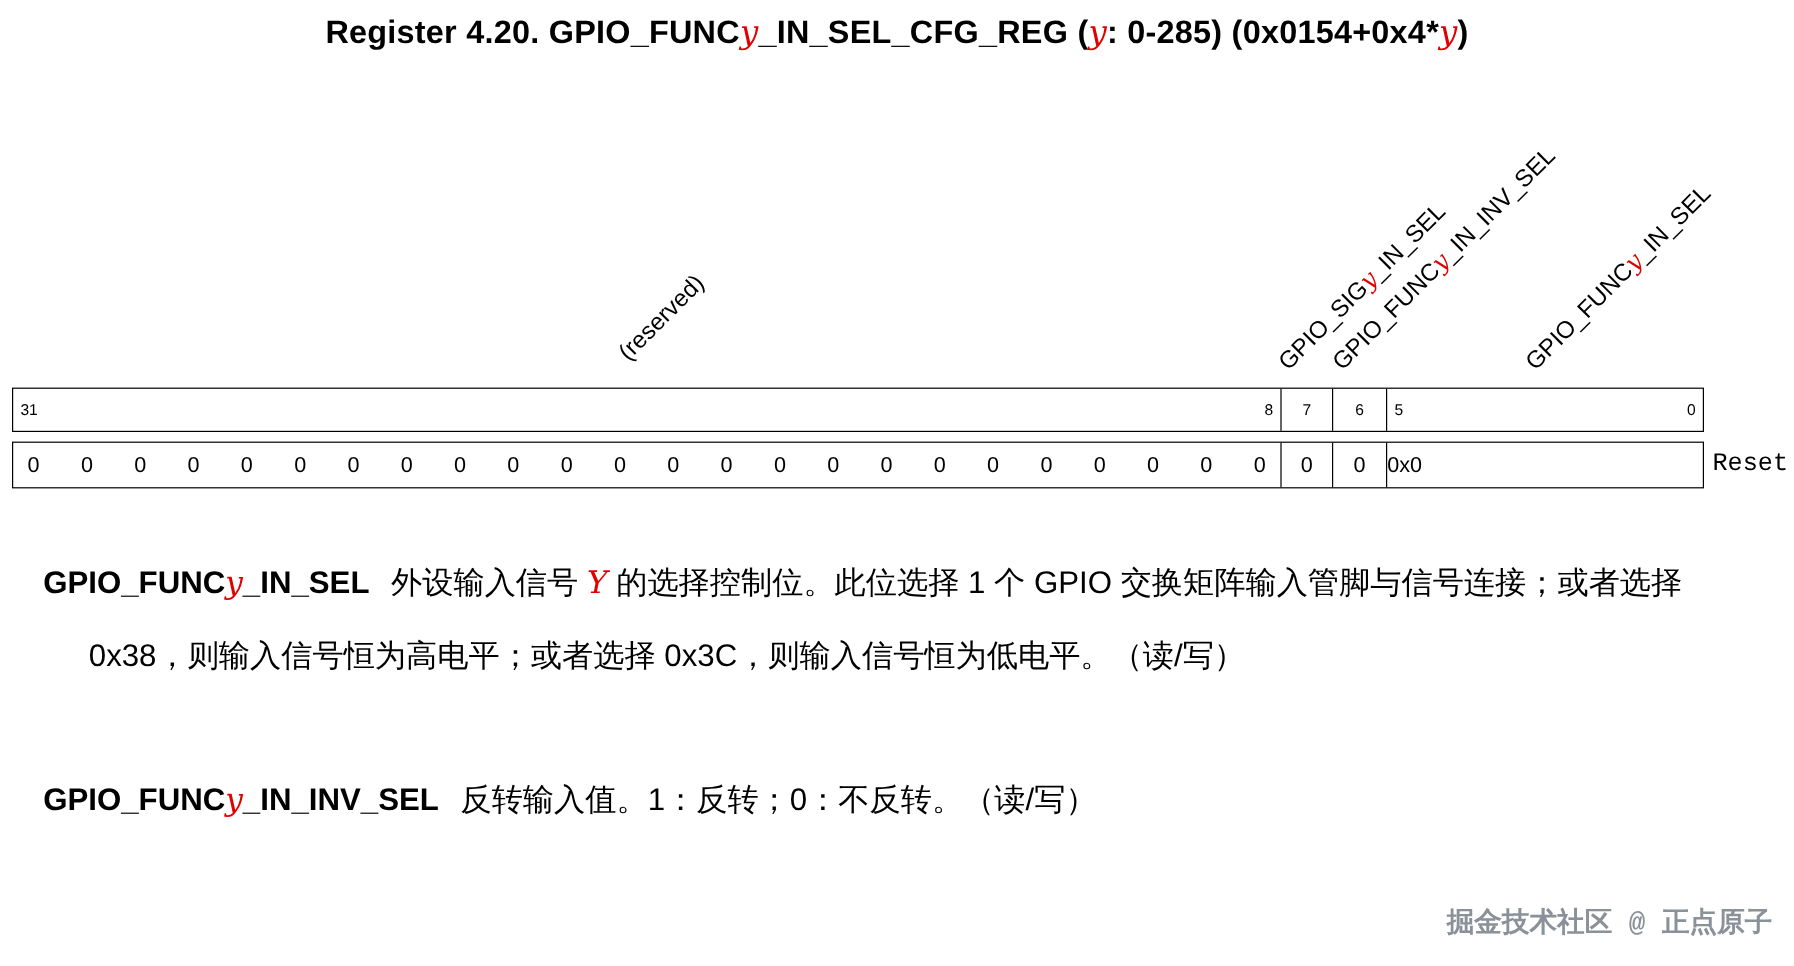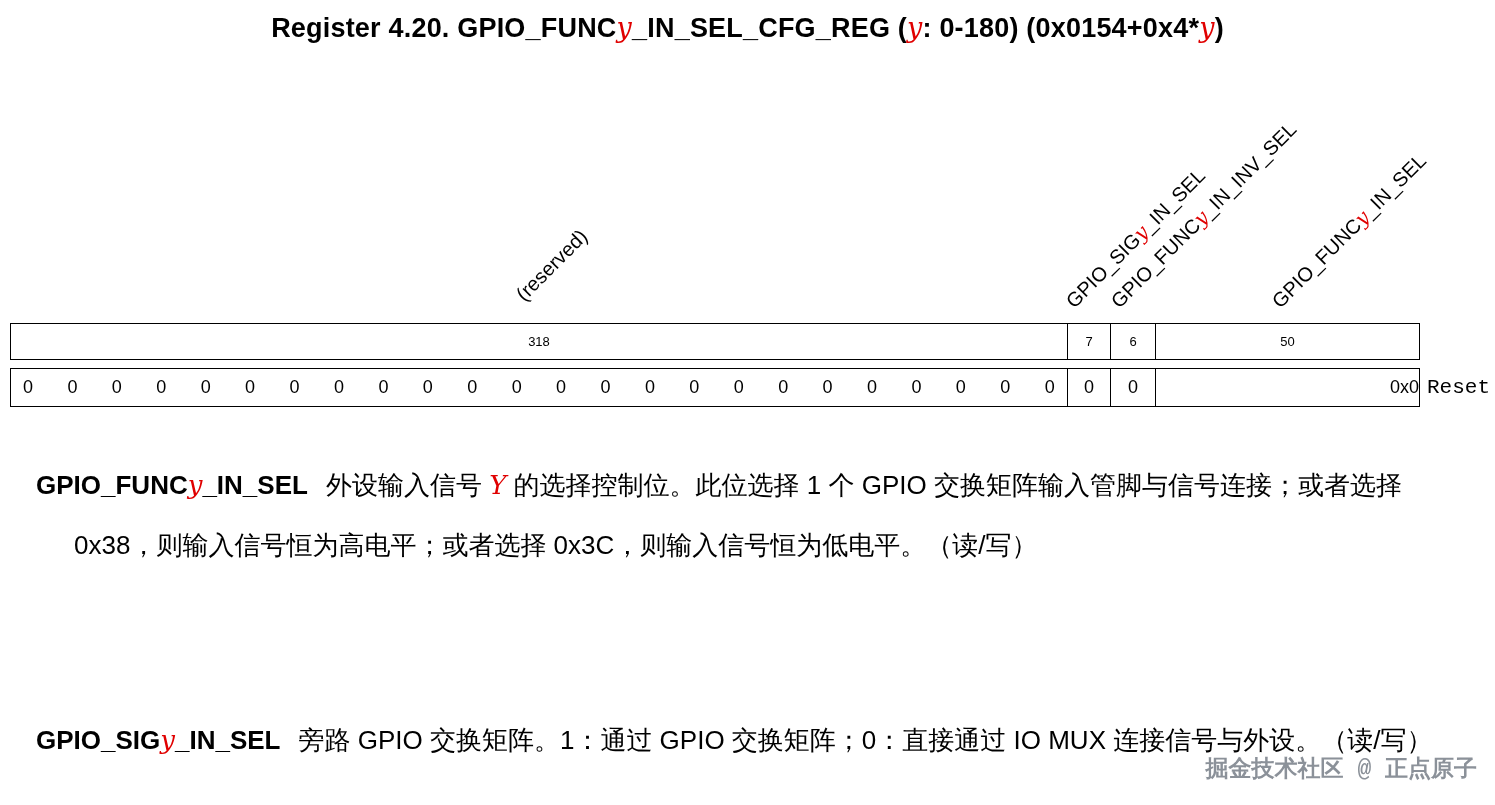--- a/index.html
+++ b/index.html
@@ -64,24 +64,24 @@
     display: flex;
     align-items: center;
     height: 100%;
   }
   .cell + .cell { border-left: 1px solid #000; }
   .cell-a { width: 1056px; }
   .cell-b { width: 43px; justify-content: center; }
   .cell-c { width: 45px; justify-content: center; }
   .cell-d { flex: 1; }
   .bitrow .cell { font-size: 13px; }
-  .bitrow .cell-a, .bitrow .cell-d { justify-content: center; padding: 0 6px; }
+  .bitrow .cell-a, .bitrow .cell-d { justify-content: space-between; padding: 0 6px; }
   .resetrow .cell { font-size: 18px; }
   .resetrow .cell-a { justify-content: space-between; padding: 0 12px; }
-  .resetrow .cell-d { justify-content: flex-end; }
+  .resetrow .cell-d { justify-content: flex-start; }
   .reset-label {
     position: absolute;
     left: 1427px;
     top: 376px;
     font-size: 21px;
     font-family: Liberation Mono, monospace;
   }
 
   
   .desc {
@@ -109,21 +109,21 @@
     font-weight: 600;
     color: #8b9199;
     font-family: Liberation Mono, monospace;
   }
 </style>
 </head>
 <body>
 
 <div class="page">
 
-  <div class="title"><span>Register 4.20. GPIO_FUNC</span><span class="y">y</span><span>_IN_SEL_CFG_REG (</span><span class="y">y</span><span>: 0-180) (0x0154+0x4*</span><span class="y">y</span><span>)</span></div>
+  <div class="title"><span>Register 4.20. GPIO_FUNC</span><span class="y">y</span><span>_IN_SEL_CFG_REG (</span><span class="y">y</span><span>: 0-285) (0x0154+0x4*</span><span class="y">y</span><span>)</span></div>
 
   <div class="rot-label rot-reserved"><span>(reserved)</span></div>
 
   <div class="rot-label rot-sig"><span>GPIO_SIG</span><span class="y">y</span><span>_IN_SEL</span></div>
 
   <div class="rot-label rot-inv"><span>GPIO_FUNC</span><span class="y">y</span><span>_IN_INV_SEL</span></div>
 
   <div class="rot-label rot-sel"><span>GPIO_FUNC</span><span class="y">y</span><span>_IN_SEL</span></div>
 
   <div class="row bitrow">
@@ -177,18 +177,18 @@
       <span>0</span>
     </div>
     <div class="cell cell-d">
       <span>0x0</span>
     </div>
   </div>
   <div class="reset-label">Reset</div>
 
   <div class="desc desc-1"><b class="dname"><span>GPIO_FUNC</span><span class="y">y</span><span>_IN_SEL</span></b><span class="dbody"><span>外设输入信号 </span><span class="y">Y</span><span> 的选择控制位。此位选择 1 个 GPIO 交换矩阵输入管脚与信号连接；或者选择 0x38，则输入信号恒为高电平；或者选择 0x3C，则输入信号恒为低电平。（读/写）</span></span></div>
 
+  <div class="desc desc-2"><b class="dname"><span>GPIO_FUNC</span><span class="y">y</span><span>_IN_INV_SEL</span></b><span class="dbody"><span>反转输入值。1：反转；0：不反转。（读/写）</span></span></div>
 
-  <div class="desc desc-3"><b class="dname"><span>GPIO_SIG</span><span class="y">y</span><span>_IN_SEL</span></b><span class="dbody"><span>旁路 GPIO 交换矩阵。1：通过 GPIO 交换矩阵；0：直接通过 IO MUX 连接信号与外设。（读/写）</span></span></div>
 
   <div class="watermark">掘金技术社区 @ 正点原子</div>
 
 </div>
 
 </body></html>

